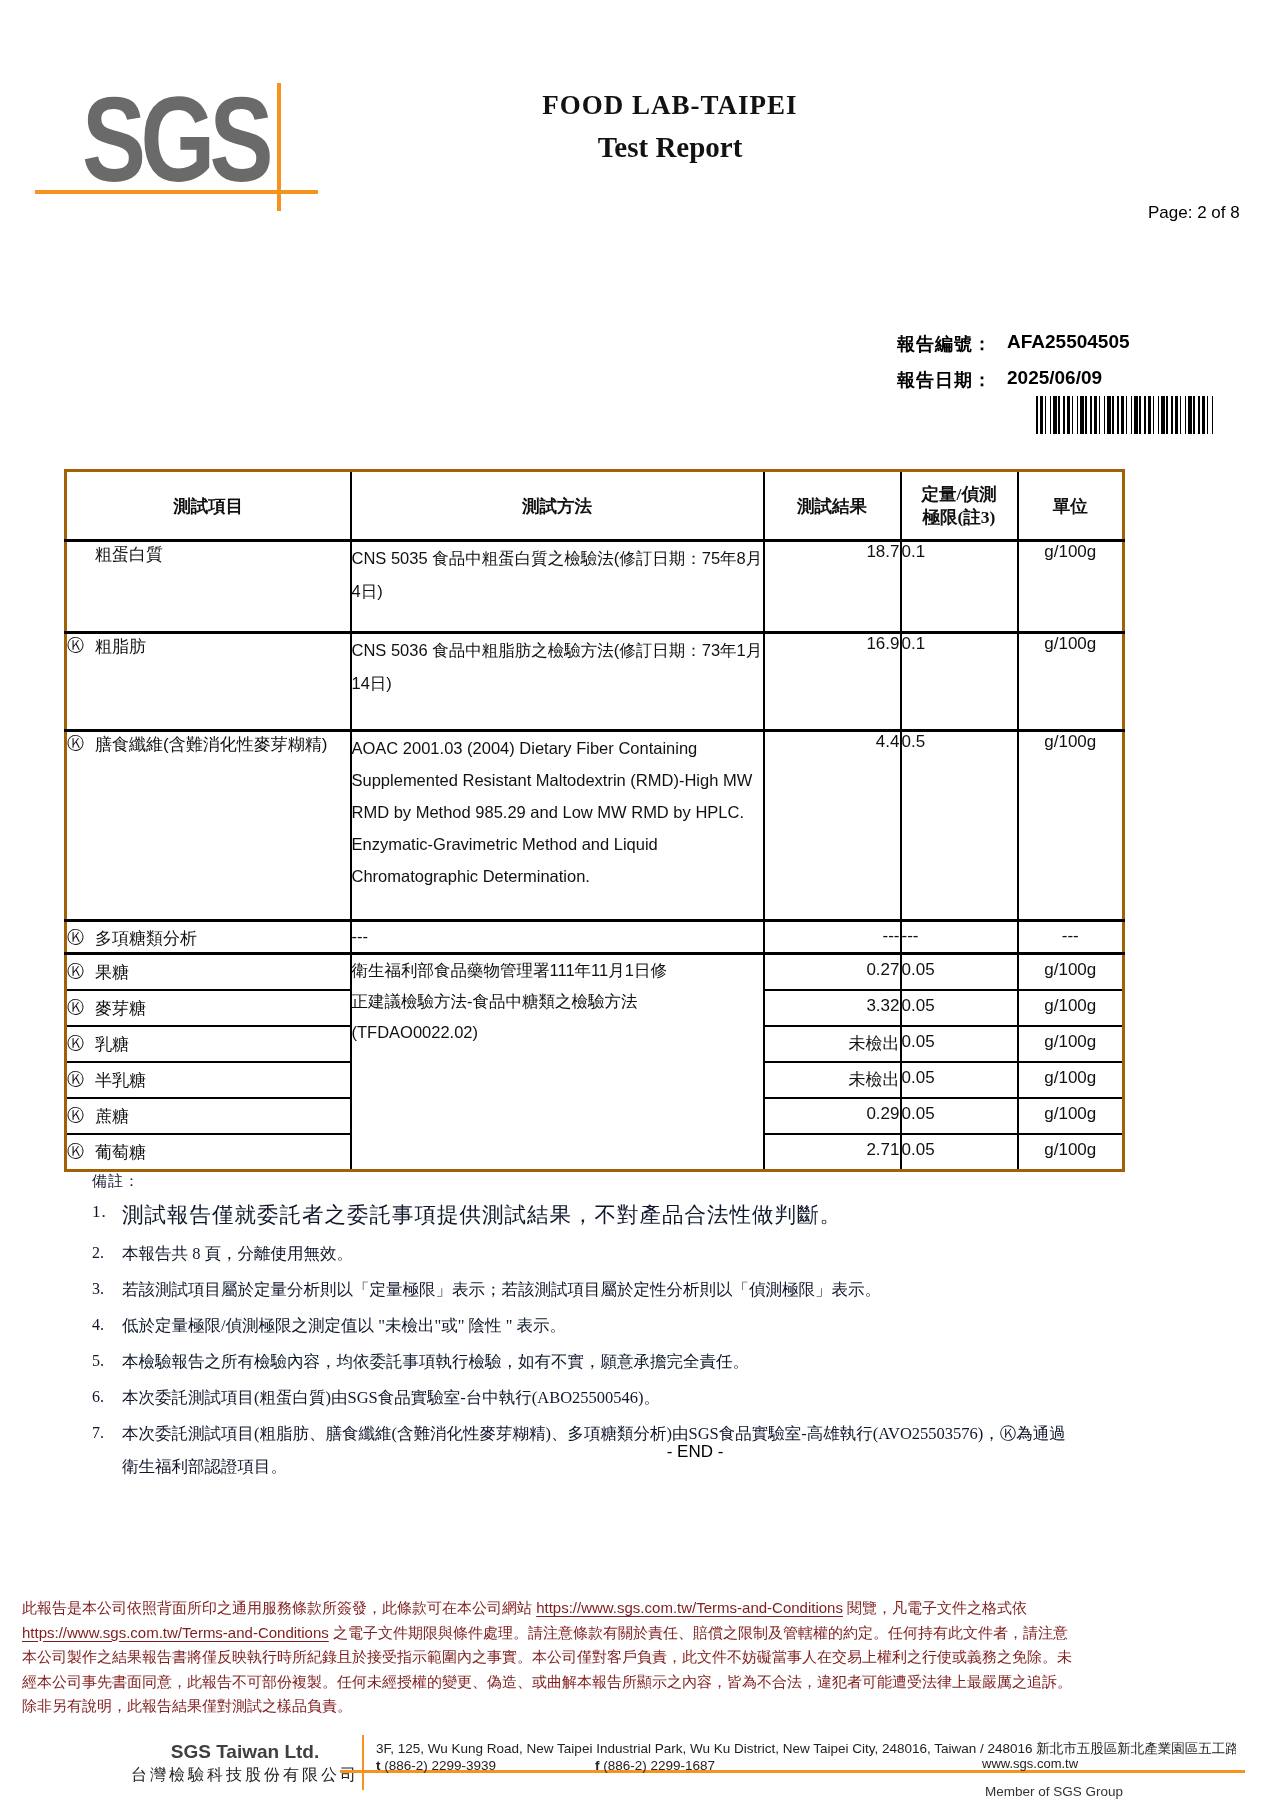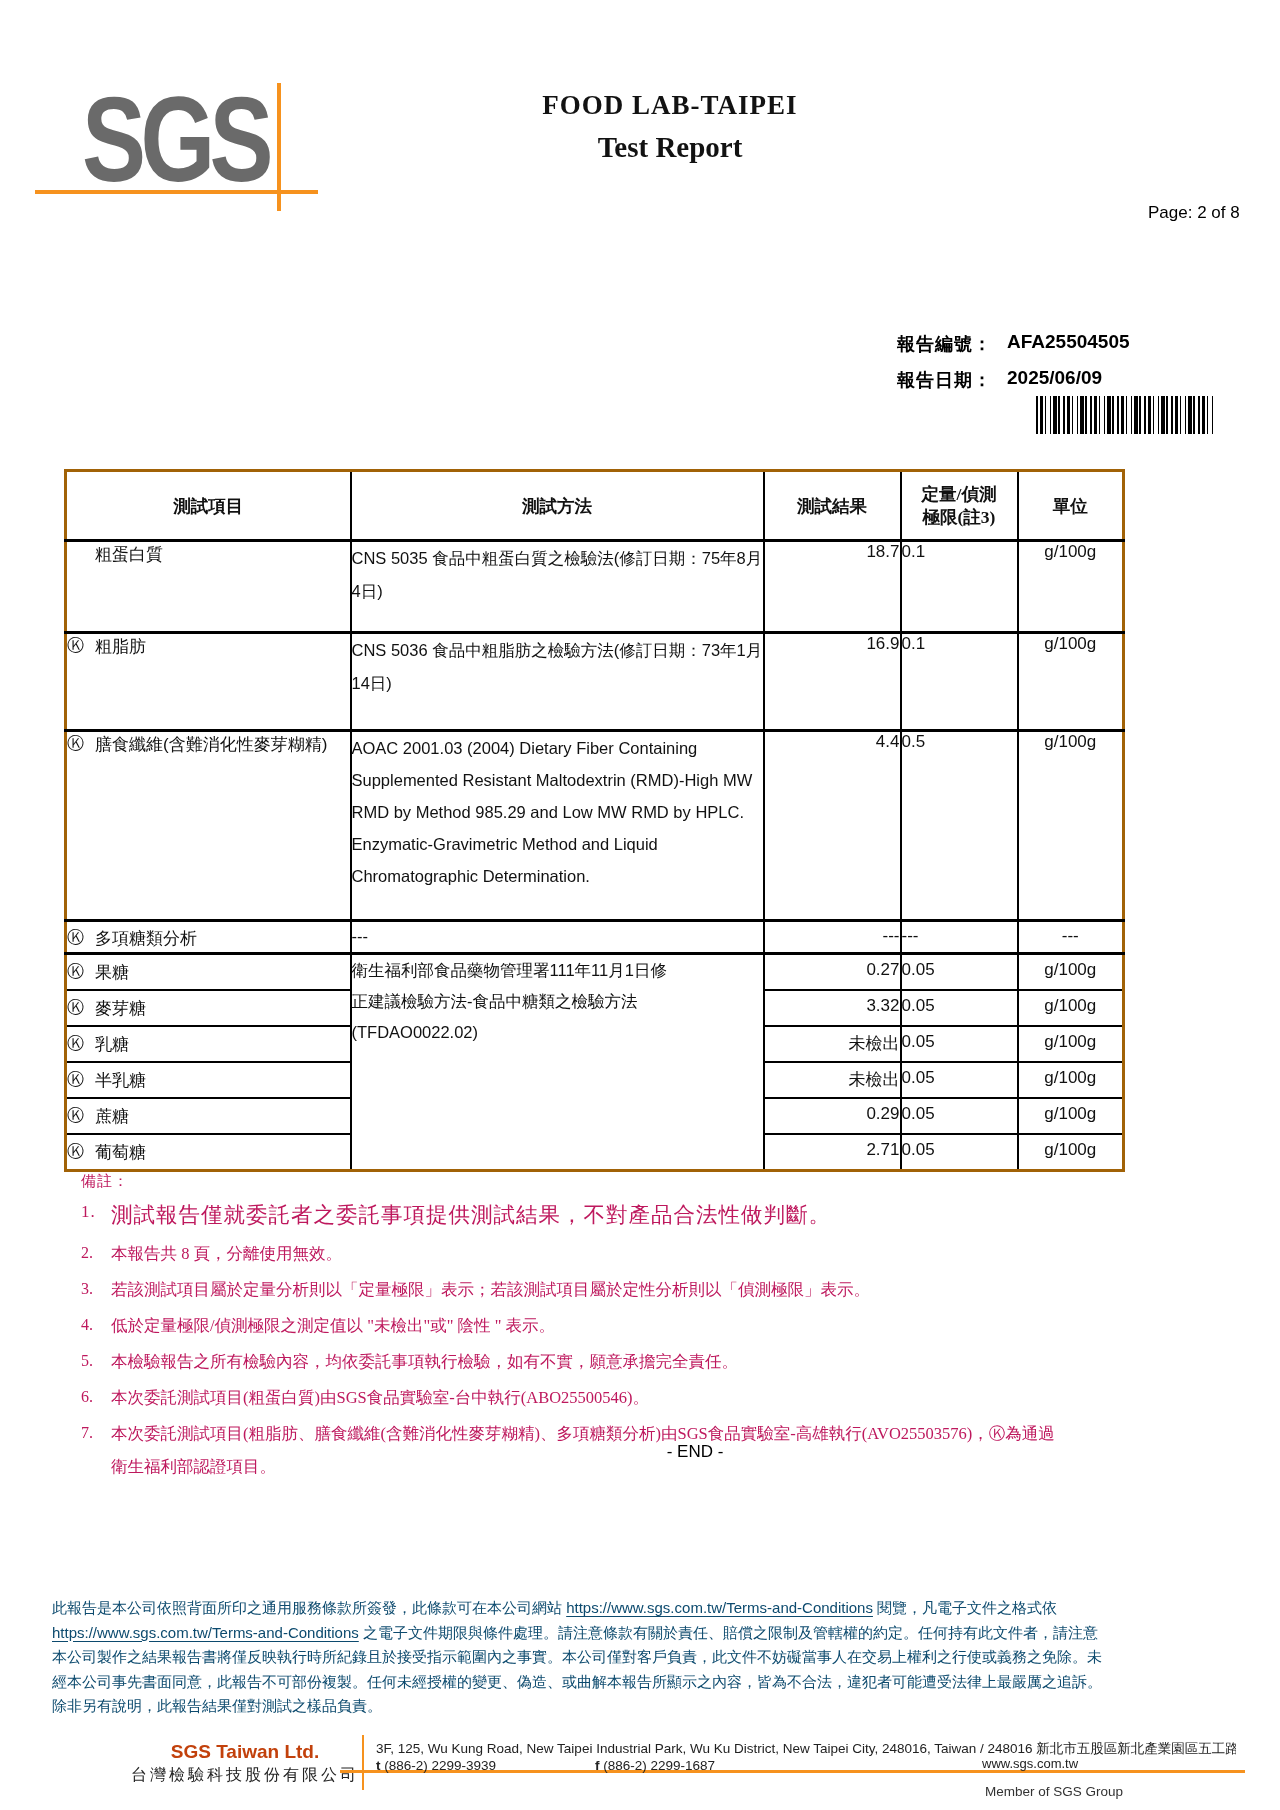--- a/index.html
+++ b/index.html
@@ -49,40 +49,40 @@
   td.c-method{vertical-align:top;padding:7px 8px 6px 9px;font-size:16.5px;line-height:33px;}
   td.c-method .mline{white-space:nowrap;line-height:31px;}
   td.c-result{vertical-align:top;text-align:right;padding:8px 12px 4px 4px;font-size:17px;}
   td.c-limit{vertical-align:top;padding:8px 4px 4px 4px;font-size:17px;}
   td.c-unit{vertical-align:top;text-align:center;padding:8px 4px 4px 4px;font-size:17px;}
   tr.major>td{border-bottom:3px solid #000;}
   tr.sugar td.c-item{padding-top:5px;padding-bottom:3px;}
   tr.sugar td.c-result,tr.sugar td.c-limit,tr.sugar td.c-unit{padding-top:5px;padding-bottom:3px;}
 
   
-  .notes{position:absolute;left:81px;top:1172px;width:1160px;
-         font-family:"Liberation Serif",serif;color:#be185d;}
+  .notes{position:absolute;left:92px;top:1172px;width:1160px;
+         font-family:"Liberation Serif",serif;color:#0f172a;}
   .notes-label{font-size:15px;letter-spacing:1px;}
   .note{position:relative;padding-left:30px;margin-top:14px;font-size:16.5px;white-space:nowrap;}
   .note .num{position:absolute;left:0;top:1px;font-size:16px;}
   .note.big{font-size:21.5px;margin-top:9px;letter-spacing:1px;}
   .note.big .num{font-size:17px;top:2px;}
   .note .cont{display:block;margin-top:11px;white-space:nowrap;}
 
   .end-mark{position:absolute;left:110px;right:0;top:1442px;text-align:center;
             font-size:17px;color:#000;}
 
   
-  .legal{position:absolute;left:52px;top:1596px;width:1212px;font-size:15px;
-         line-height:24.5px;color:#0c4a6e;}
+  .legal{position:absolute;left:22px;top:1596px;width:1212px;font-size:15px;
+         line-height:24.5px;color:#7f1d1d;}
   .legal div{white-space:nowrap;}
   .legal-url{text-decoration:underline;text-underline-offset:3px;}
 
   .f-company-en{position:absolute;left:125px;top:1741px;width:240px;text-align:center;
-                color:#c2410c;font-weight:bold;font-size:19px;}
+                color:#404040;font-weight:bold;font-size:19px;}
   .f-company-zh{position:absolute;left:118px;top:1765px;width:254px;text-align:center;
                 font-family:"Liberation Serif",serif;font-size:16px;letter-spacing:3px;color:#222;}
   .f-vline{position:absolute;left:362px;top:1735px;width:2px;height:55px;background:#f6921e;}
   .f-hline{position:absolute;left:340px;top:1770px;width:905px;height:3px;background:#f6921e;}
   .f-address{position:absolute;left:376px;top:1740px;width:860px;font-size:13.5px;color:#222;
              white-space:nowrap;overflow:hidden;}
   .f-phones{position:absolute;left:376px;top:1758px;font-size:13.5px;color:#222;}
   .f-phones .plabel{font-weight:bold;}
   .f-phones .fax{margin-left:95px;}
   .f-web{position:absolute;left:982px;top:1756px;font-size:13px;color:#222;}

